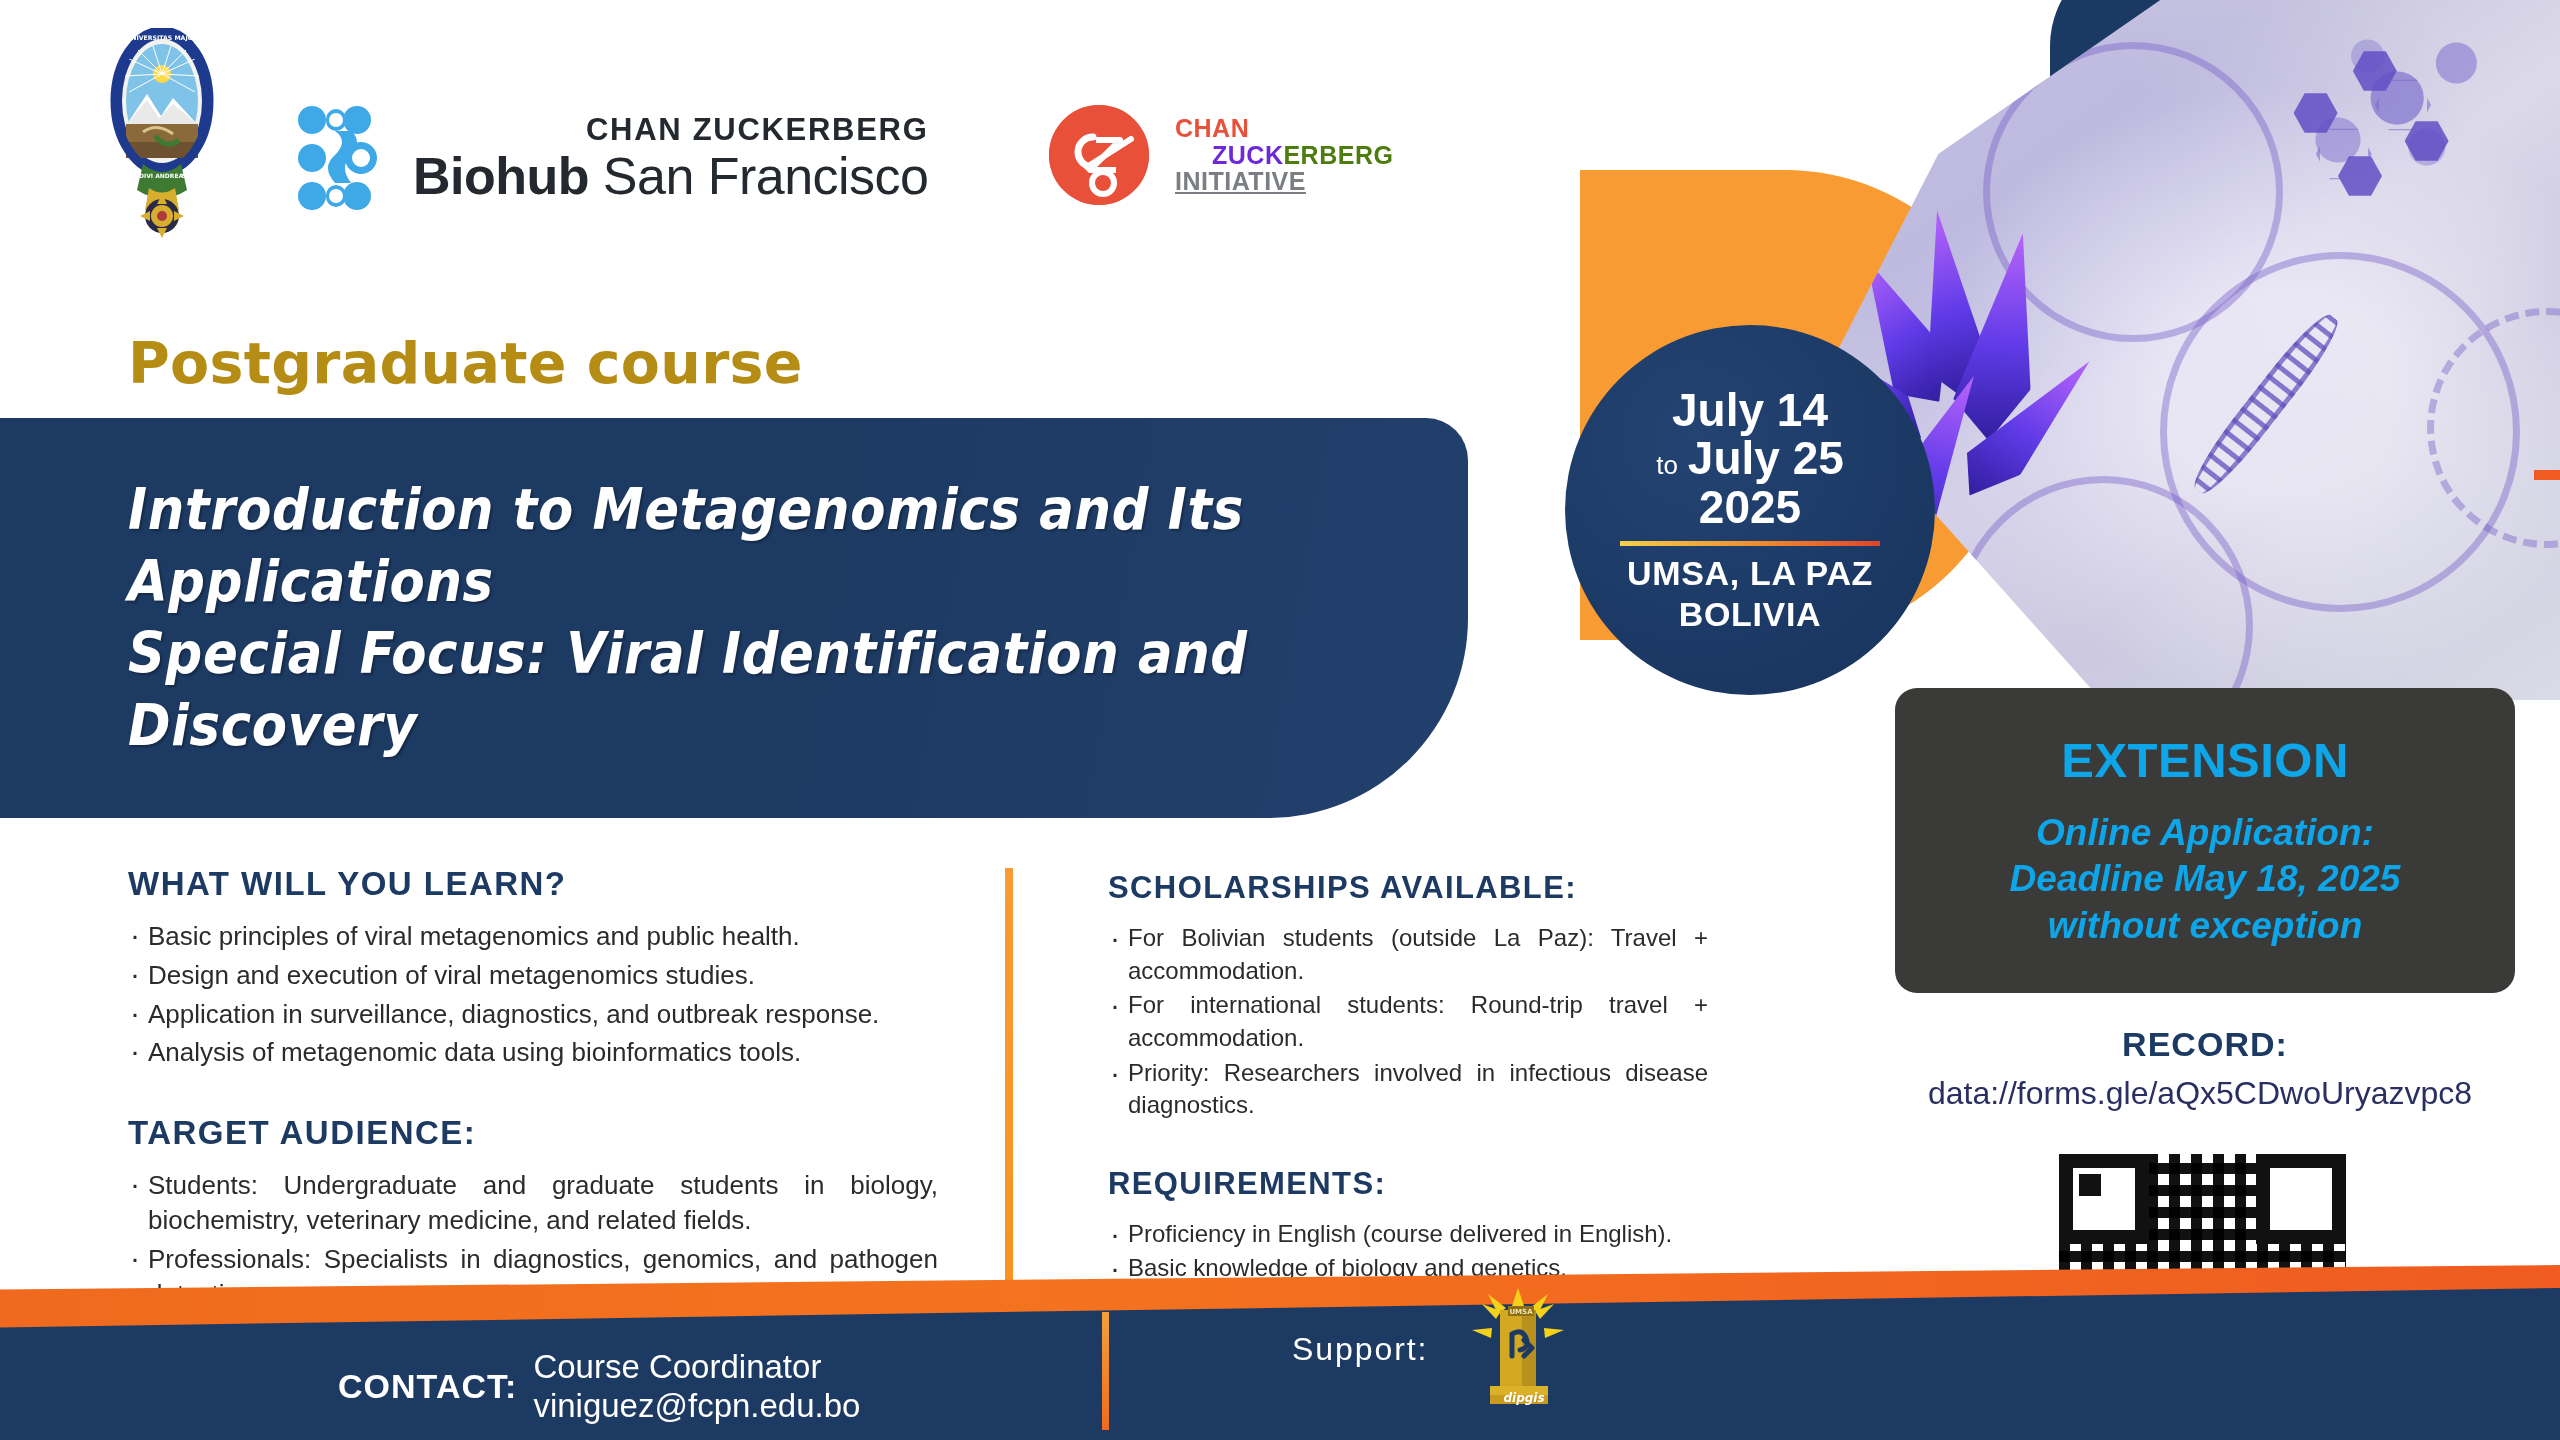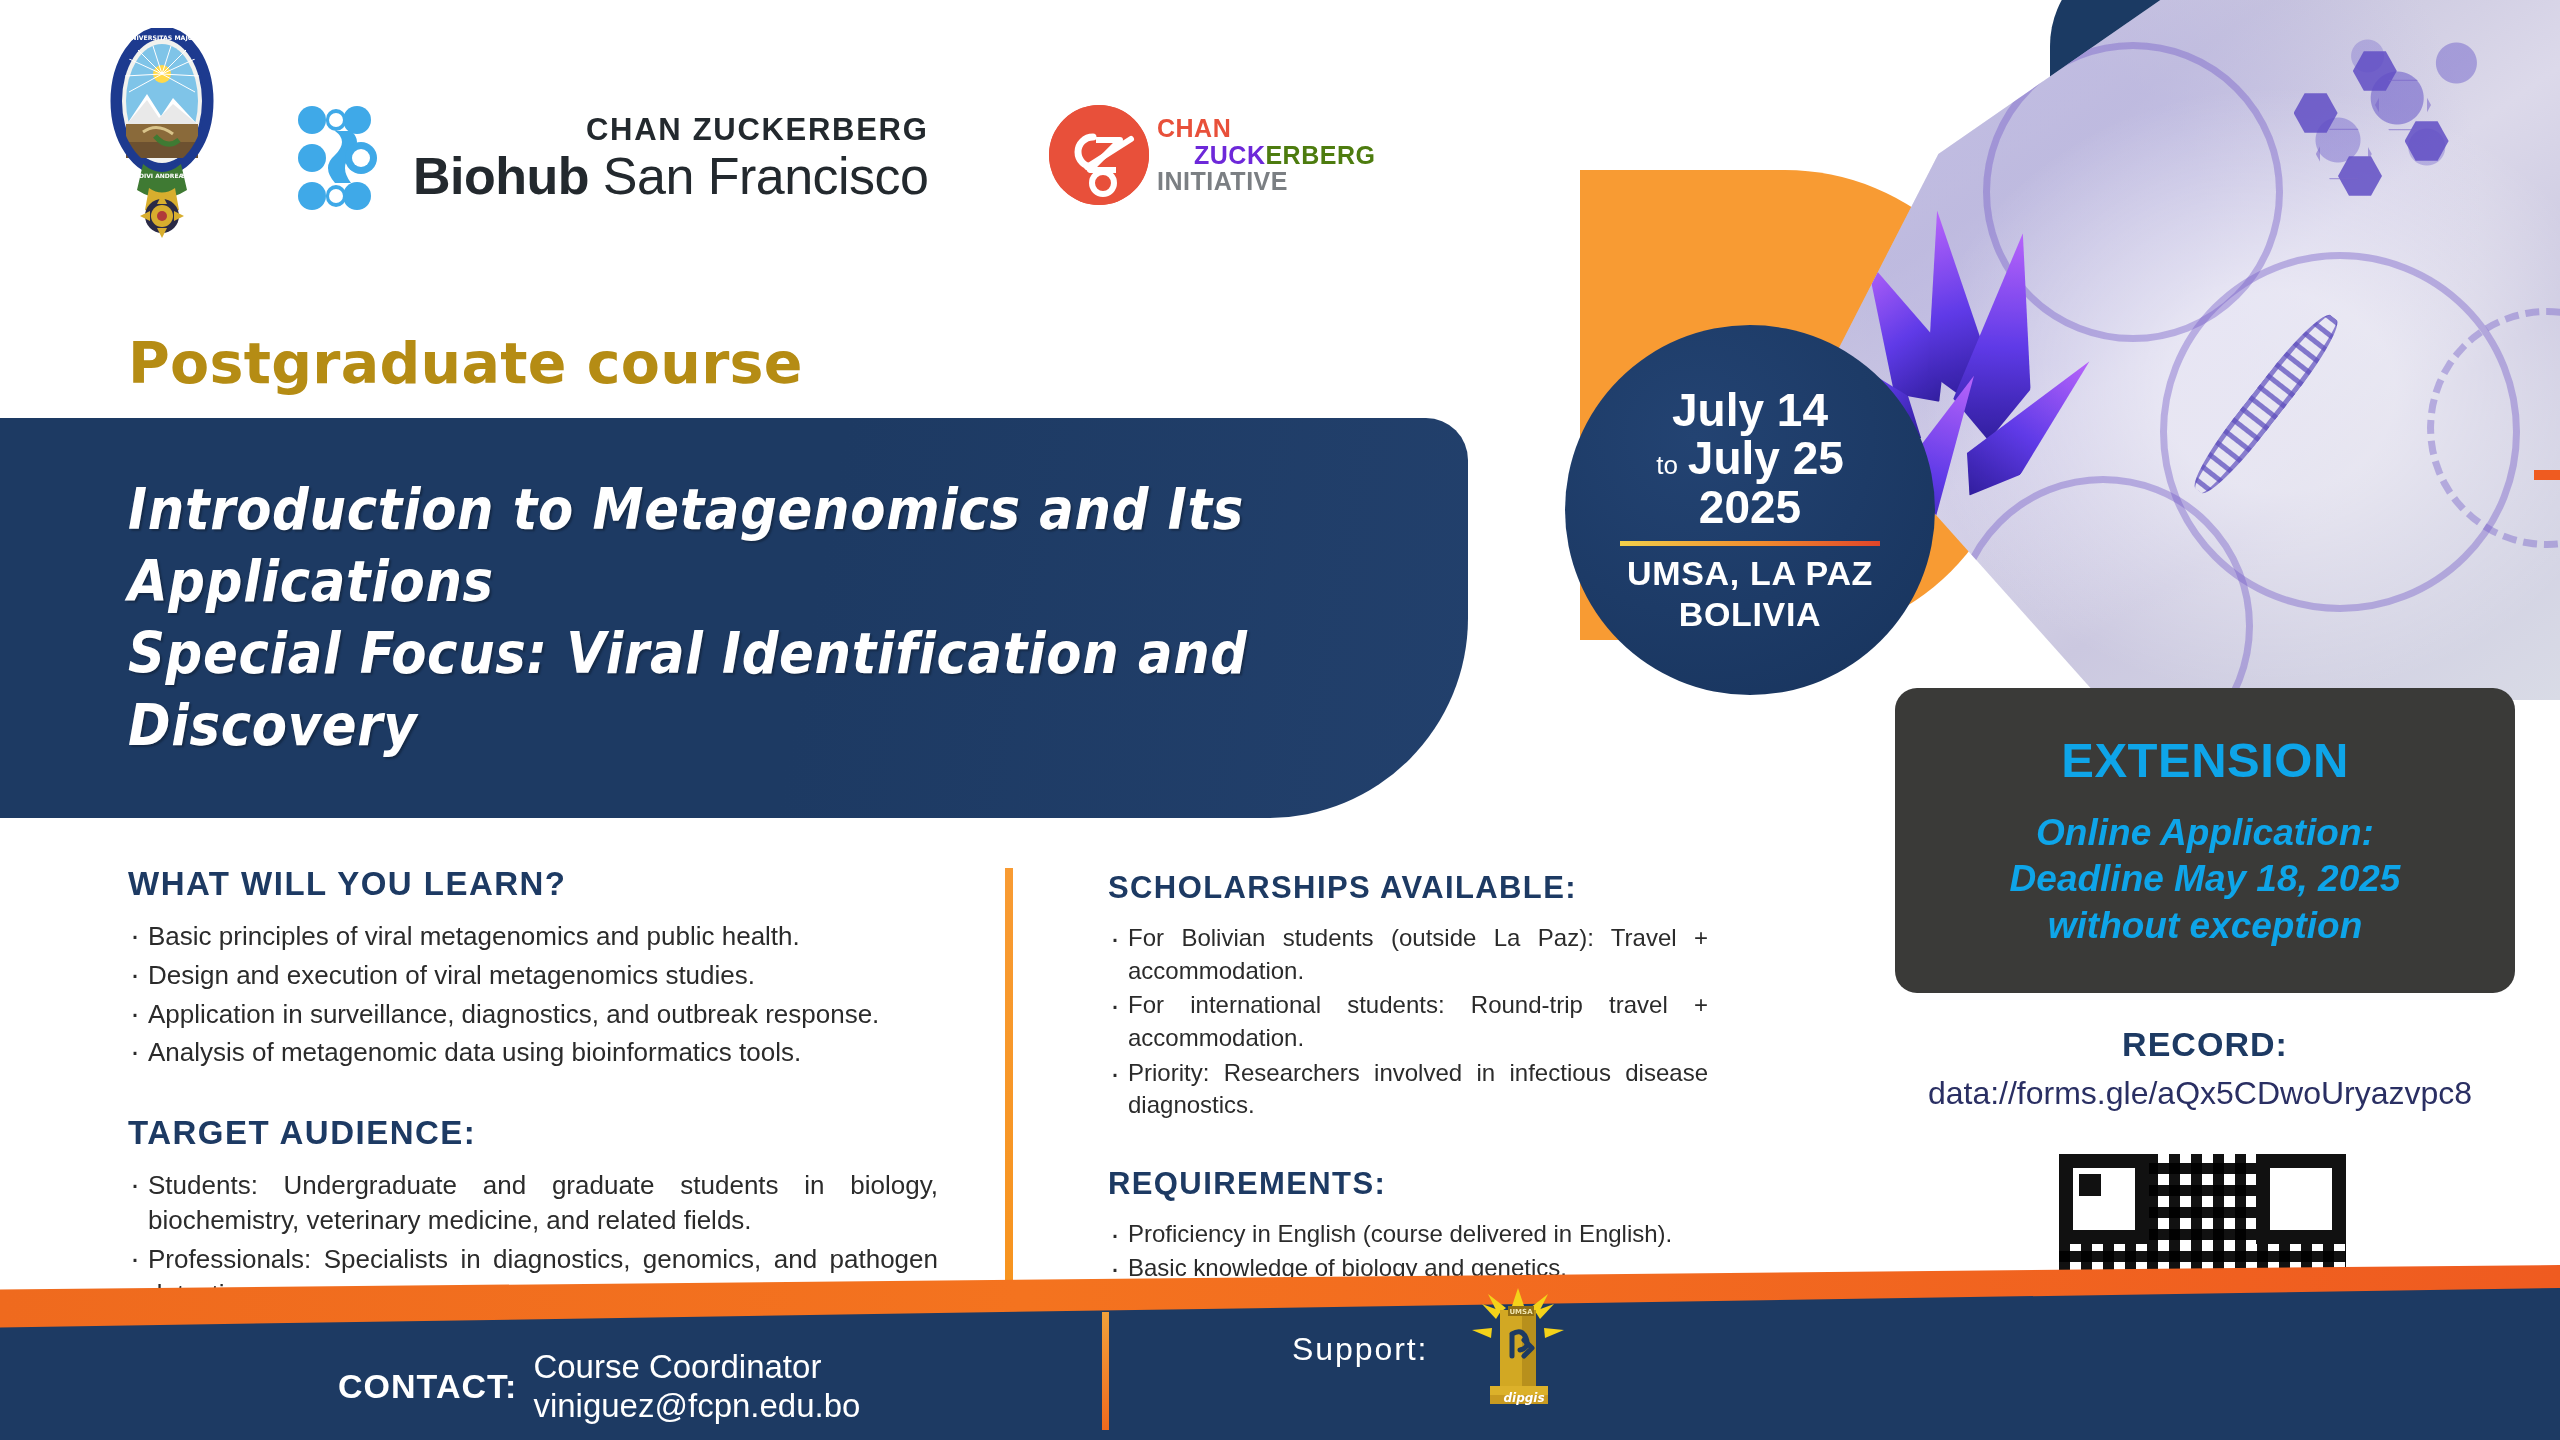--- a/index.html
+++ b/index.html
@@ -86,30 +86,30 @@
     position:absolute; left:103px; top:28px; width:118px; height:215px;
   }
   .czb{ position:absolute; left:295px; top:105px; display:flex; align-items:center; gap:26px; }
   .czb-mark{ width:92px; height:106px; position:relative; }
   .czb-txt{ display:flex; flex-direction:column; line-height:1;text-align:right; }
   .czb-top{ font-size:31px; font-weight:bold; letter-spacing:.055em; color:#23292e; }
   .czb-bot{ font-size:52px; color:#23292e; letter-spacing:-.01em; margin-top:5px; }
   .czb-bot b{ font-weight:bold; }
   .czb-bot span{ font-weight:400; }
   .czi{ position:absolute; left:1035px; top:90px; width:350px; height:130px;
-        background:#fff; display:flex; align-items:center; gap:8px; padding-left:14px;}
+        background:#fff; display:flex; align-items:center; gap:26px; padding-left:14px;}
   .czi-circle{
     width:100px; height:100px; border-radius:50%; background:#e8503a;
     position:relative; flex:none;
   }
   .czi-words{ display:flex; flex-direction:column; line-height:1.06; }
   .czi-words .l1{ font-size:25px; font-weight:bold; color:#e8503a; letter-spacing:.02em;}
   .czi-words .l2{ font-size:25px; font-weight:bold; letter-spacing:.02em;}
   .czi-words .l2 .a{ color:#6d28d9;margin-left:37px; } .czi-words .l2 .b{ color:#4d7c0f; }
-  .czi-words .l3{ font-size:25px; font-weight:bold; color:#7b7f83; letter-spacing:.02em;}
+  .czi-words .l3{ font-size:25px; font-weight:bold; color:#7b7f83; letter-spacing:.02em;text-decoration:underline;}
 
   
   .pg-course{
     position:absolute; left:128px; top:330px;
     font-size:57px; font-weight:bold; color:#b58c14;
     letter-spacing:.005em;
     font-family:"DejaVu Sans", sans-serif;
   }
   .title-banner{
     position:absolute; left:0; top:418px; width:1468px; height:400px;

